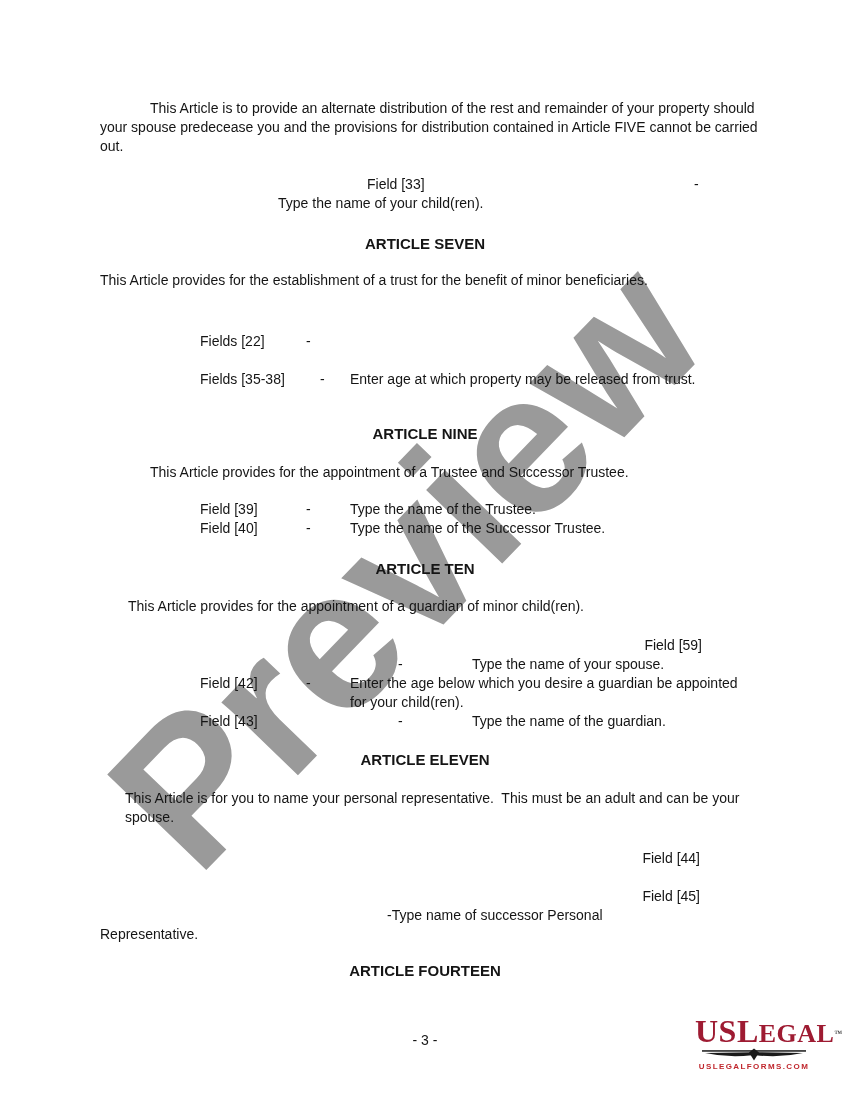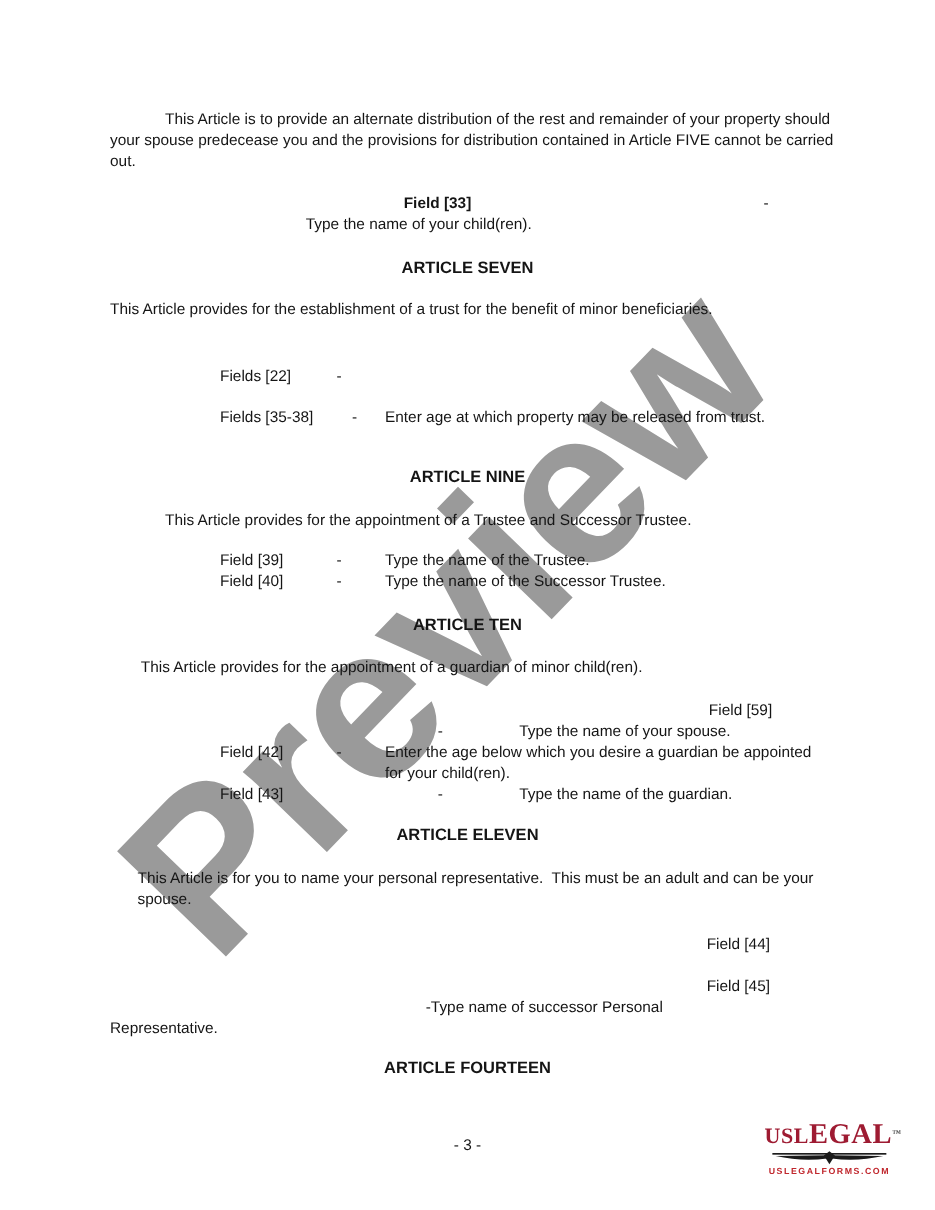--- a/index.html
+++ b/index.html
@@ -21,41 +21,41 @@
     position:absolute; left:0; width:850px; text-align:center;
     font-size:15px; font-weight:700; line-height:19px;
   }
   .footer-num { position:absolute; left:0; width:850px; text-align:center; top:1031px;
     font-size:14px; line-height:19px; }
   .logo { position:absolute; right:37px; top:1019px; width:118px; text-align:center; }
   .wordmark {
     font-family:"Liberation Serif","DejaVu Serif",serif; font-weight:700;
     color:#9e1b32; line-height:24px; white-space:nowrap;
   }
-  .wordmark .big { font-size:20px; letter-spacing:0.5px; }
+  .wordmark .big { font-size:32px; letter-spacing:0.5px; }
   .wordmark .small { font-size:26px; letter-spacing:0.5px; }
   .wordmark .tm { font-size:8px; vertical-align:super; color:#4a4a4a; letter-spacing:0; }
   .eagle { display:block; margin:-1px auto 0 auto; }
   .sitetext {
     font-size:8px; font-weight:700; letter-spacing:1.4px; color:#c0272d;
     margin-top:1px; white-space:nowrap;
   }
 </style>
 </head>
 <body>
 
 <div class="page">
 
   <div class="wm">Preview</div>
 
   <div class="content">
 
     <div class="t" style="left:100px; top:99px; width:660px; text-indent:50px;">This Article is to provide an alternate distribution of the rest and remainder of your property should your spouse predecease you and the provisions for distribution contained in Article FIVE cannot be carried out.</div>
 
-    <div class="t nw" style="left:367px; top:175px;font-weight:bold;">Field [33]</div>
+    <div class="t nw" style="left:367px; top:175px;">Field [33]</div>
     <div class="t nw" style="left:694px; top:175px;">-</div>
     <div class="t nw" style="left:278px; top:194px;">Type the name of your child(ren).</div>
 
     <div class="h" style="top:234px;">ARTICLE SEVEN</div>
     <div class="t" style="left:100px; top:271px; width:620px;">This Article provides for the establishment of a trust for the benefit of minor beneficiaries.</div>
 
     <div class="t nw" style="left:200px; top:332px;">Fields [22]</div>
     <div class="t nw" style="left:306px; top:332px;">-</div>
 
     <div class="t nw" style="left:200px; top:370px;">Fields [35-38]</div>

